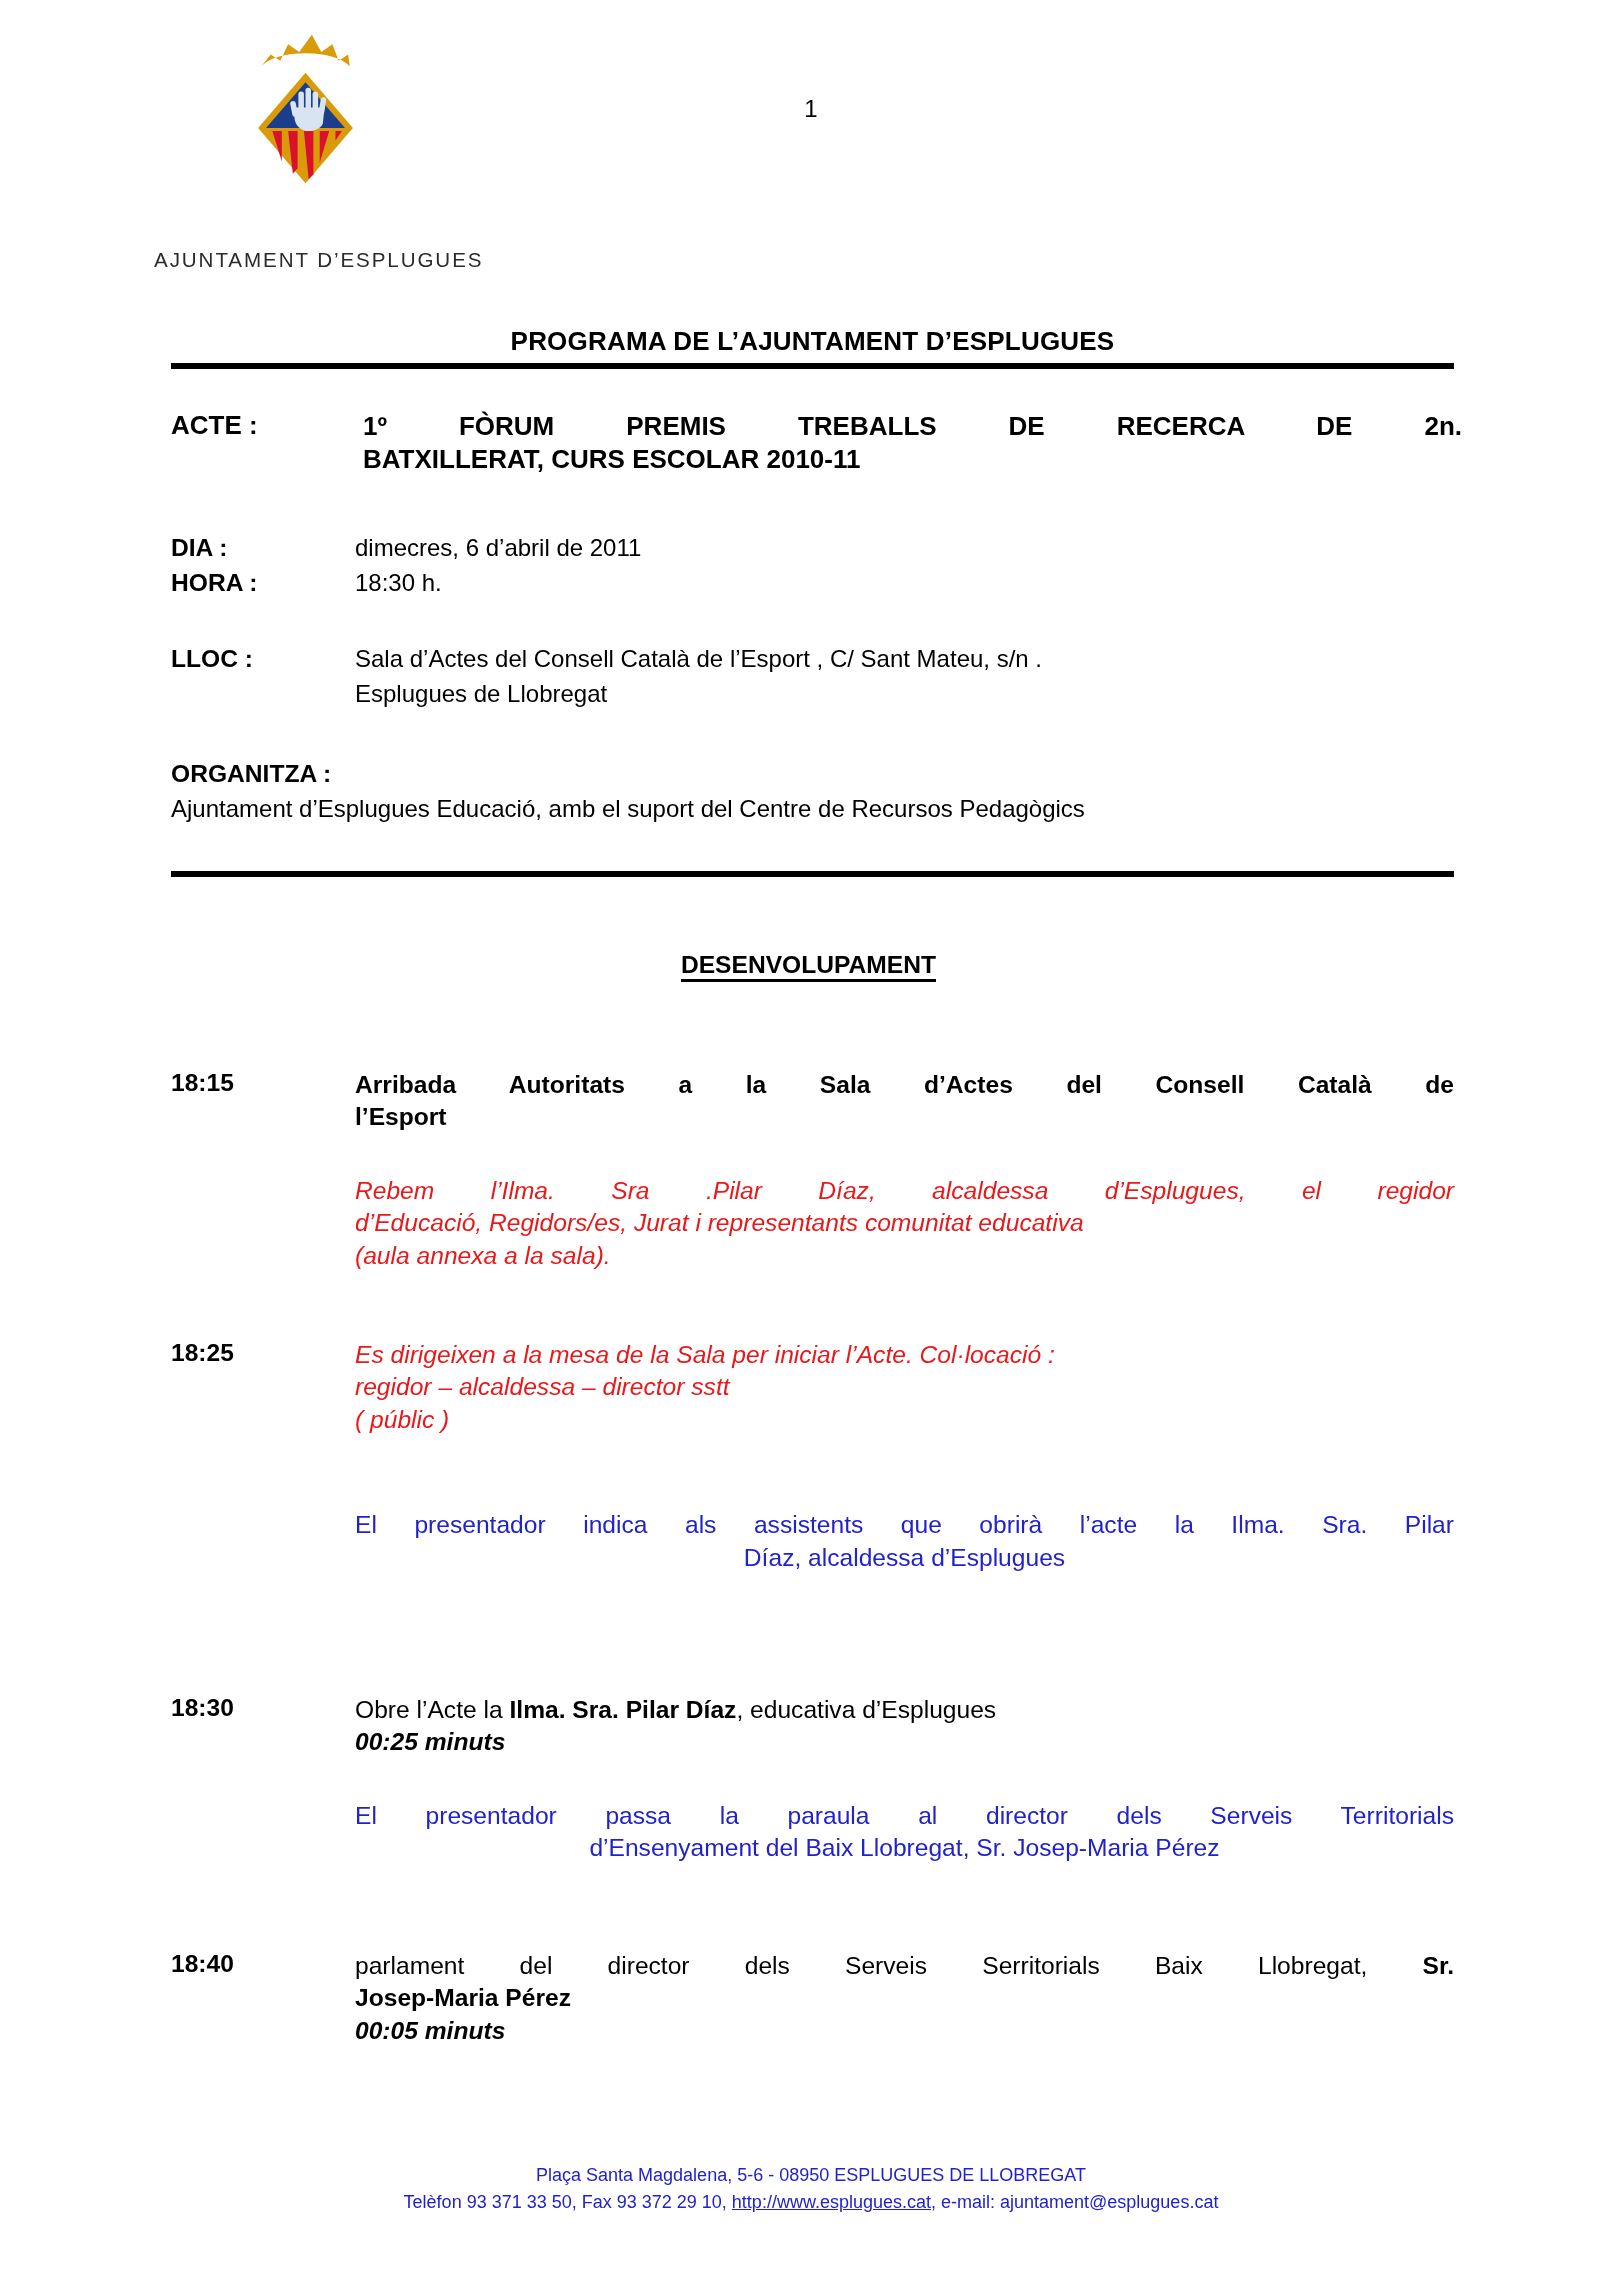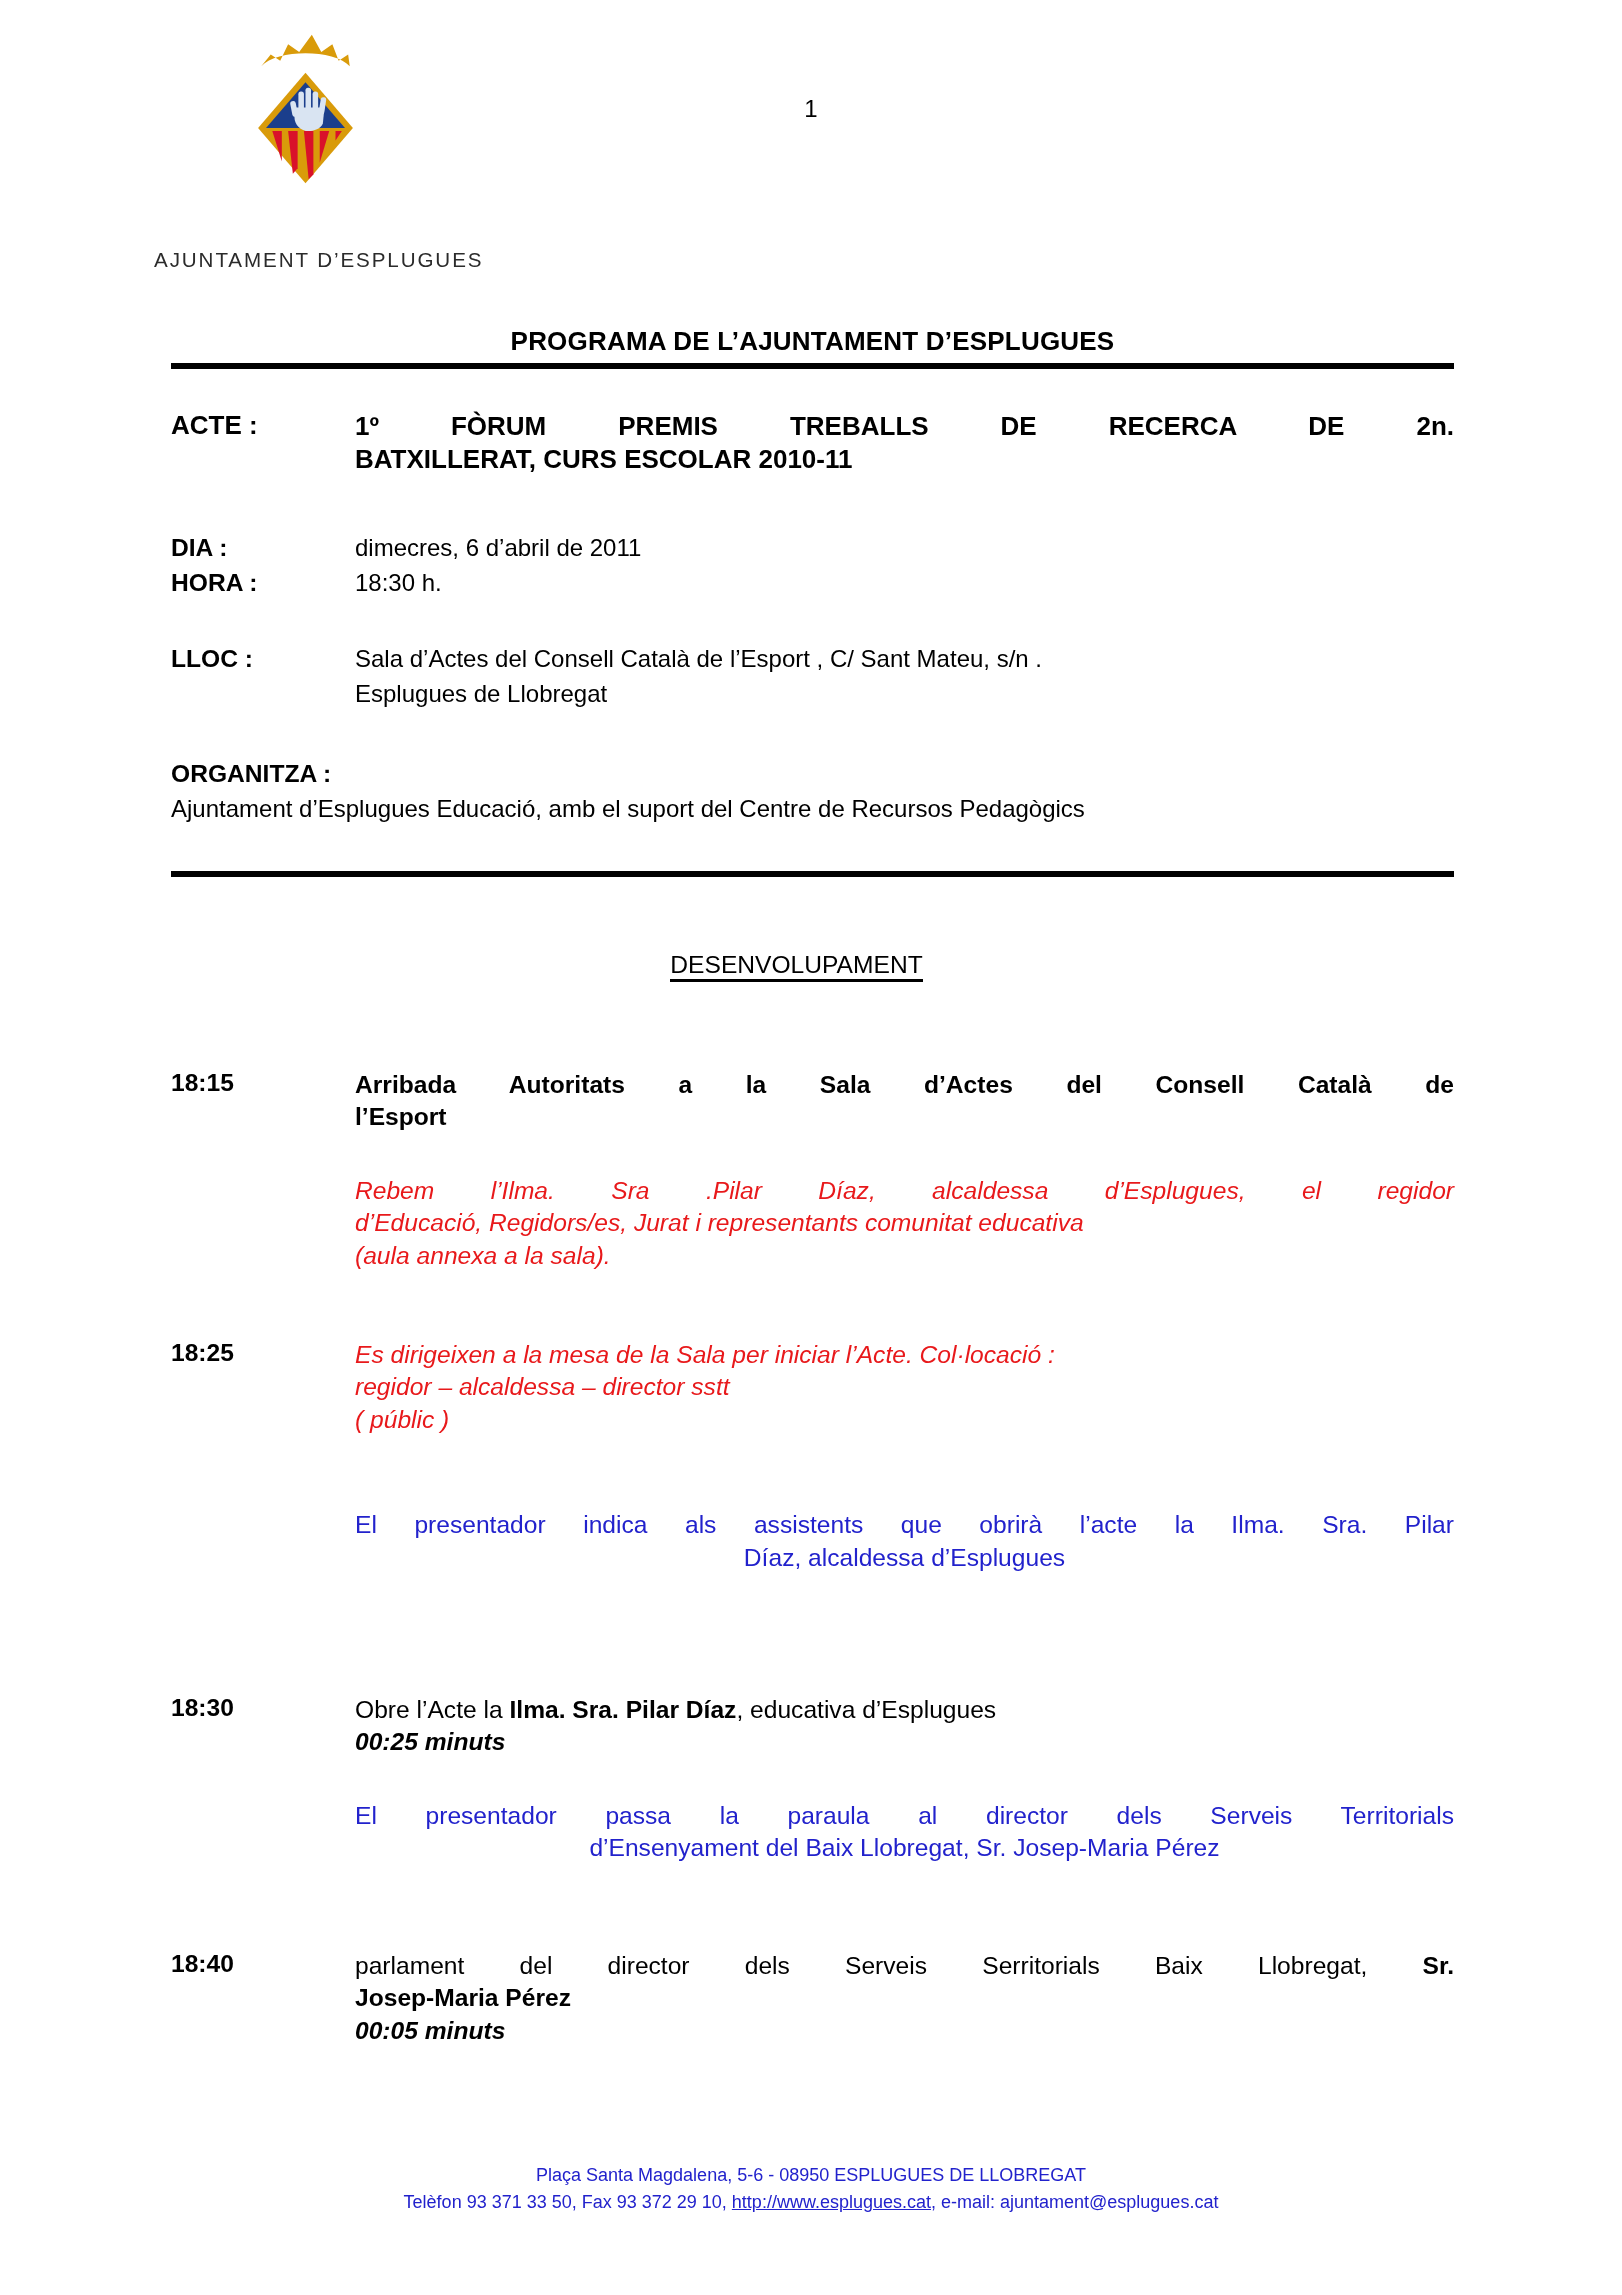--- a/index.html
+++ b/index.html
@@ -102,21 +102,21 @@
     width: 1283px;
   }
   .acte-label {
     position: absolute;
     left: 0; top: 0;
     font-size: 26px;
     font-weight: bold;
   }
   .acte-value {
     position: absolute;
-    left: 184px;
+    left: 192px;
     top: 0;
     width: 1099px;
     font-size: 26px;
     font-weight: bold;
     text-align: justify;
     text-align-last: left;
     line-height: 1.28;
   }
   .acte-value .l1 { display: block; text-align: justify; text-align-last: justify; }
   .acte-value .l2 { display: block; }
@@ -164,26 +164,26 @@
     position: absolute;
     left: 171px;
     top: 795px;
     font-size: 24px;
     white-space: nowrap;
   }
 
   
   .section-heading {
     position: absolute;
-    left: 155px;
+    left: 167px;
     top: 951px;
     width: 1283px;
     text-align: center;
     font-size: 24.6px;
-    font-weight: normal;
+    font-weight: bold;
   }
   .section-heading span {
     border-bottom: 3.2px solid #000;
     padding-bottom: 0.8px;
   }
 
   
   .sched-item { position: absolute; width: 1283px; left: 171px; }
   .sched-time {
     position: absolute;

